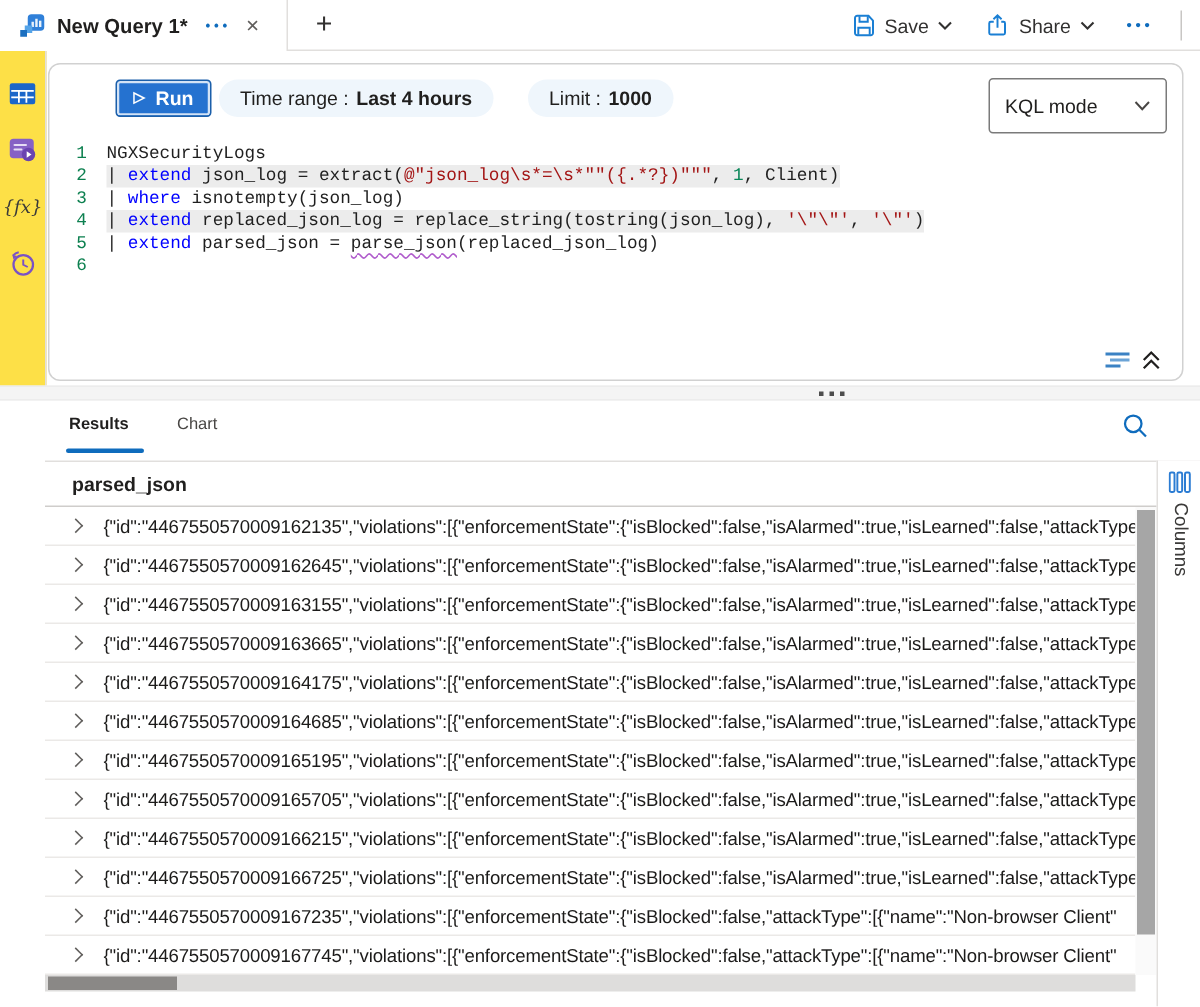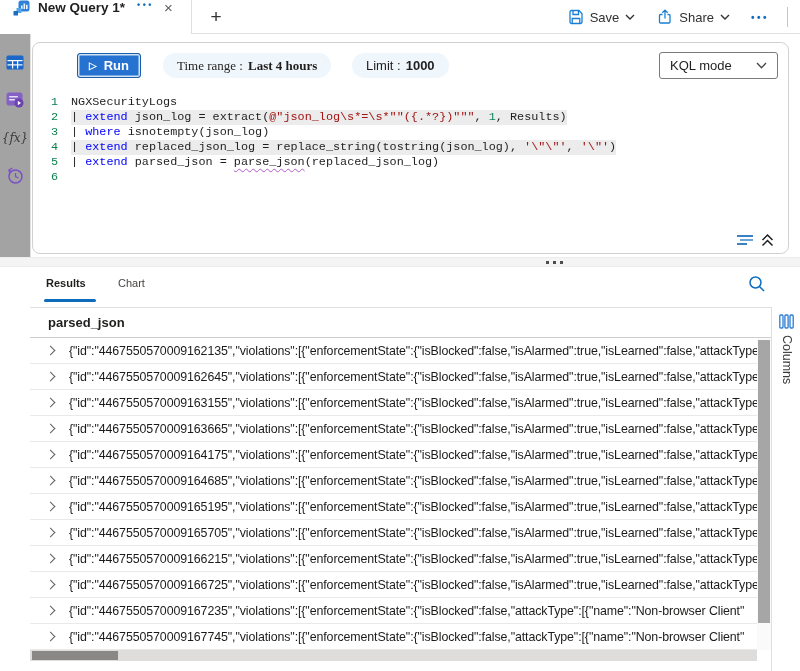--- a/index.html
+++ b/index.html
@@ -4,53 +4,53 @@
 <style>
   * { box-sizing: border-box; margin: 0; padding: 0; }
   html,body { width:800px; height:671px; background:#fff; overflow:hidden;
     font-family:"Liberation Sans", sans-serif; color:#252423; }
   .stage { position:relative; width:800px; height:671px; background:#fff; }
 
   
   .tabbar { position:absolute; left:0; top:0; width:800px; height:34px; background:#fff;
     border-bottom:1px solid #e1dfdd; }
   .query-tab { position:absolute; left:0; top:0; height:34px; width:192px; background:#fff;
-    border-right:1px solid #e1dfdd; display:flex; padding:0 10px 0 13px; gap:8px; }
+    border-right:1px solid #e1dfdd; display:flex; align-items:center; padding:0 10px 0 13px; gap:8px; }
   .query-tab .title { font-size:13.5px; font-weight:700; color:#201f1e; white-space:nowrap; }
   .tab-dots { color:#0f6cbd; font-size:9px; letter-spacing:2.5px; font-weight:700; margin-left:4px; cursor:pointer; }
   .tab-close { color:#605e5c; font-size:15px; line-height:15px; cursor:pointer; padding:0 2px; }
   .new-tab { position:absolute; left:203px; top:4px; width:26px; height:26px; font-size:19px; font-weight:300;
     color:#323130; display:flex; align-items:center; justify-content:center; cursor:pointer; }
   .top-actions { position:absolute; right:6px; top:0; height:34px; display:flex; align-items:center; gap:4px; }
   .cmd-btn { display:flex; align-items:center; gap:6px; padding:5px 9px; font-size:13px; color:#323130;
     cursor:pointer; border-radius:2px; white-space:nowrap;justify-content:flex-end; }
   .cmd-dots { color:#0f6cbd; font-size:10px; letter-spacing:2.5px; font-weight:700; padding:0 8px; cursor:pointer; }
   .vdivider { width:1px; height:20px; background:#c8c6c4; margin:0 6px; }
 
   
-  .sidebar { position:absolute; left:0; top:34px; width:31px; height:232px; background:#a3a3a3;
+  .sidebar { position:absolute; left:0; top:34px; width:31px; height:232px; background:#fde047;
     border-right:1px solid #e1dfdd; display:flex; flex-direction:column; align-items:center;
     padding-top:18px; gap:18px; }
   .side-ic { width:20px; height:20px; display:flex; align-items:center; justify-content:center; cursor:pointer; }
   .fx-label { font-family:"DejaVu Serif", serif; font-style:italic; font-size:12px; color:#3b3a39; }
 
   
   .query-card { position:absolute; left:32px; top:42px; width:757px; height:212px;
     border:1px solid #d1d1d1; border-radius:8px; background:#fff; }
   .run-btn { position:absolute; left:44px; top:10px; width:64px; height:25px; background:#2572d0;
     border:1px solid #1b5faa; border-radius:3px; box-shadow:inset 0 0 0 1.5px rgba(255,255,255,.8);
     color:#fff; font-size:13px; font-weight:600; display:flex; align-items:center; justify-content:center;
     gap:7px; cursor:pointer; }
   .run-btn .play { font-size:10px; line-height:10px; }
   .pill { position:absolute; top:10px; height:25px; background:#eff6fc; border-radius:13px;
     display:flex; align-items:center; font-size:13px; color:#201f1e; padding:0 14px; gap:5px; cursor:pointer; white-space:nowrap; }
   .pill b { font-weight:700; }
-  .pill.time { left:130px;font-family:Liberation Serif, serif; }
+  .pill.time { left:113px; }
   .pill.limit { left:319px; }
-  .mode-select { position:absolute; right:10px; top:9px; width:119px; height:27px; background:#fff;
+  .mode-select { position:absolute; right:10px; top:9px; width:119px; height:37px; background:#fff;
     border:1px solid #7a7a7a; border-radius:3px; display:flex; align-items:center; justify-content:space-between;
     padding:0 10px; font-size:13px; color:#201f1e; cursor:pointer; }
 
   
   .editor { position:absolute; left:0; top:52px; width:745px; height:96px;
     font-family:"Liberation Mono", monospace; font-size:11.8px; }
   .code-line { display:flex; height:15px; line-height:15px; white-space:pre; }
   .line-number { width:38px; text-align:right; padding-right:13px; color:#0d8050; flex:none; }
   .code-text { color:#1f1f1f; }
   .code-text.hl { background:#ececec; }
@@ -207,21 +207,21 @@
     <div class="mode-select">
       <span>KQL mode</span>
       <svg width="11" height="7" viewBox="0 0 11 7" fill="none" stroke="#484644" stroke-width="1.3">
           <path d="M1 1 L5.5 5.8 L10 1"></path>
         </svg>
     </div>
 
     <div class="editor">
       <div>
           <div class="code-line"><span class="line-number">1</span><span class="code-text"><span class="tok-pl">NGXSecurityLogs</span></span></div>
-          <div class="code-line"><span class="line-number">2</span><span class="code-text hl"><span class="tok-pl">| </span><span class="tok-kw">extend</span><span class="tok-pl"> json_log = extract(</span><span class="tok-str">@"json_log\s*=\s*""({.*?})"""</span><span class="tok-pl">, </span><span class="tok-num">1</span><span class="tok-pl">, Results)</span></span></div>
+          <div class="code-line"><span class="line-number">2</span><span class="code-text hl"><span class="tok-pl">| </span><span class="tok-kw">extend</span><span class="tok-pl"> json_log = extract(</span><span class="tok-str">@"json_log\s*=\s*""({.*?})"""</span><span class="tok-pl">, </span><span class="tok-num">1</span><span class="tok-pl">, Client)</span></span></div>
           <div class="code-line"><span class="line-number">3</span><span class="code-text"><span class="tok-pl">| </span><span class="tok-kw">where</span><span class="tok-pl"> isnotempty(json_log)</span></span></div>
           <div class="code-line"><span class="line-number">4</span><span class="code-text hl"><span class="tok-pl">| </span><span class="tok-kw">extend</span><span class="tok-pl"> replaced_json_log = replace_string(tostring(json_log), </span><span class="tok-str">'\"\"'</span><span class="tok-pl">, </span><span class="tok-str">'\"'</span><span class="tok-pl">)</span></span></div>
           <div class="code-line"><span class="line-number">5</span><span class="code-text"><span class="tok-pl">| </span><span class="tok-kw">extend</span><span class="tok-pl"> parsed_json = </span><span class="tok-fnwarn">parse_json</span><span class="tok-pl">(replaced_json_log)</span></span></div>
           <div class="code-line"><span class="line-number">6</span></div>
         </div>
     </div>
 
     <div class="editor-tools">
       <svg width="20" height="14" viewBox="0 0 20 14">
         <rect x="2" y="2" width="16" height="2" fill="#3b82c4"></rect>

